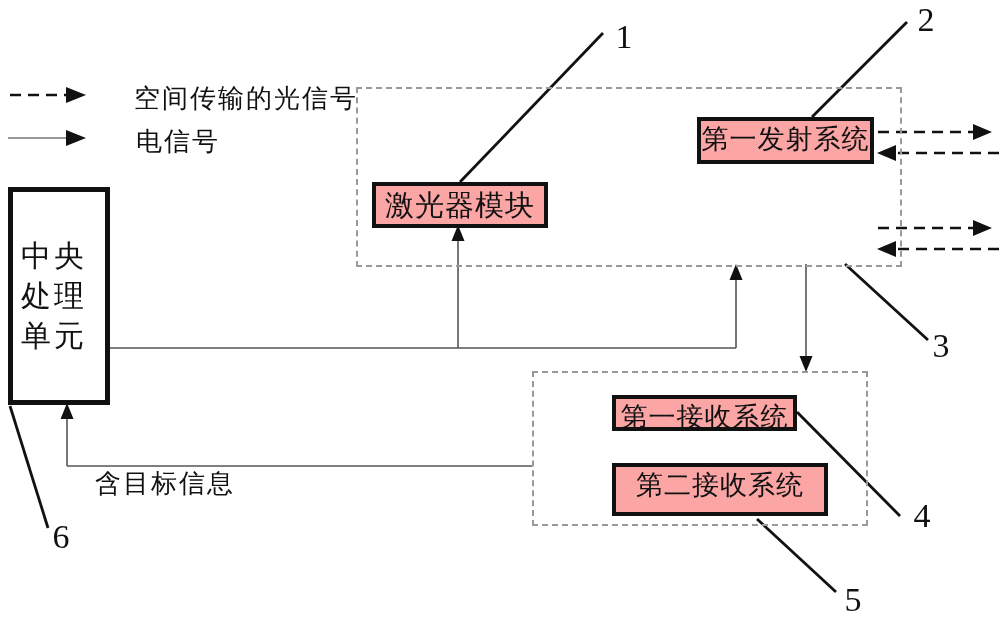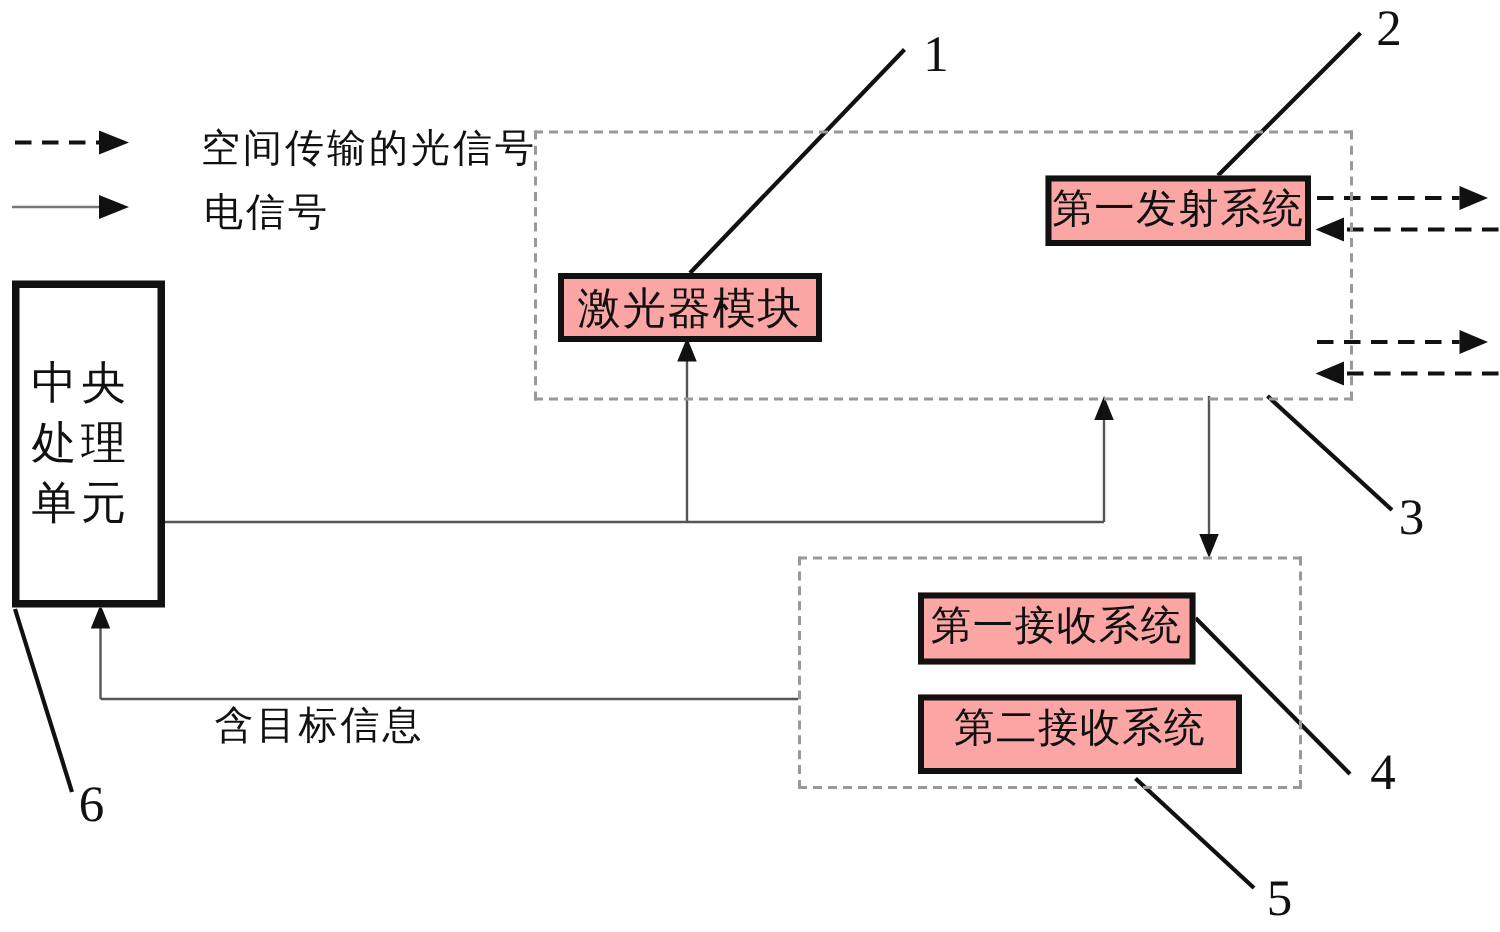--- a/index.html
+++ b/index.html
@@ -47,21 +47,21 @@
   .dashed-box {
     position: absolute;
     border: 2px dashed #999;
     box-sizing: border-box;
   }
   .dashed-top  { left: 356px; top: 87px;  width: 546px; height: 180px; }
   .dashed-bot  { left: 532px; top: 371px; width: 336px; height: 155px; }
   .laser { left: 372px; top: 182px; width: 176px; height: 46px; font-size: 29px; }
   .tx1   { left: 697px; top: 117px; width: 177px; height: 47px; }
   .tx2   { left: 697px; top: 215px; width: 177px; height: 48px; }
-  .rx1   { left: 612px; top: 395px; width: 185px; height: 48px; }
+  .rx1   { left: 612px; top: 395px; width: 185px; height: 36px; }
   .rx2   { left: 612px; top: 463px; width: 216px; height: 53px; }
   .legend-label {
     position: absolute;
     font-size: 26px;
     letter-spacing: 2px;
     white-space: nowrap;
     margin-left: 39px;
   }
   .ref-num {
     position: absolute;
@@ -150,21 +150,21 @@
 
 
   <div class="box rx1">
     <span>第一接收系统</span>
   </div>
 
   <div class="box rx2">
     <span>第二接收系统</span>
   </div>
 
-  <div class="annot" style="left:95px; top:466px;margin-left:48px;">含目标信息</div>
+  <div class="annot" style="left:95px; top:466px;">含目标信息</div>
 
   <div class="ref-num" style="left:624px; top:37px;">1</div>
   <div class="ref-num" style="left:926px; top:20px;">2</div>
   <div class="ref-num" style="left:941px; top:346px;">3</div>
   <div class="ref-num" style="left:922px; top:516px;">4</div>
   <div class="ref-num" style="left:853px; top:600px;">5</div>
   <div class="ref-num" style="left:61px; top:537px;">6</div>
 
 </div>
 

